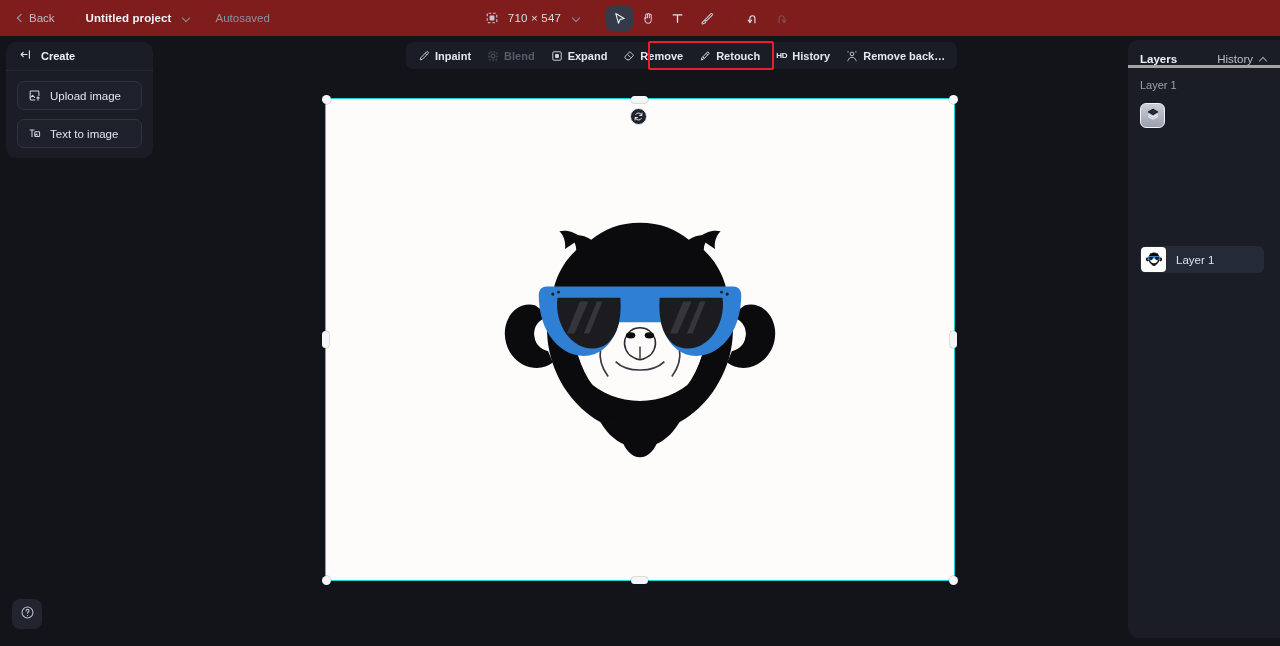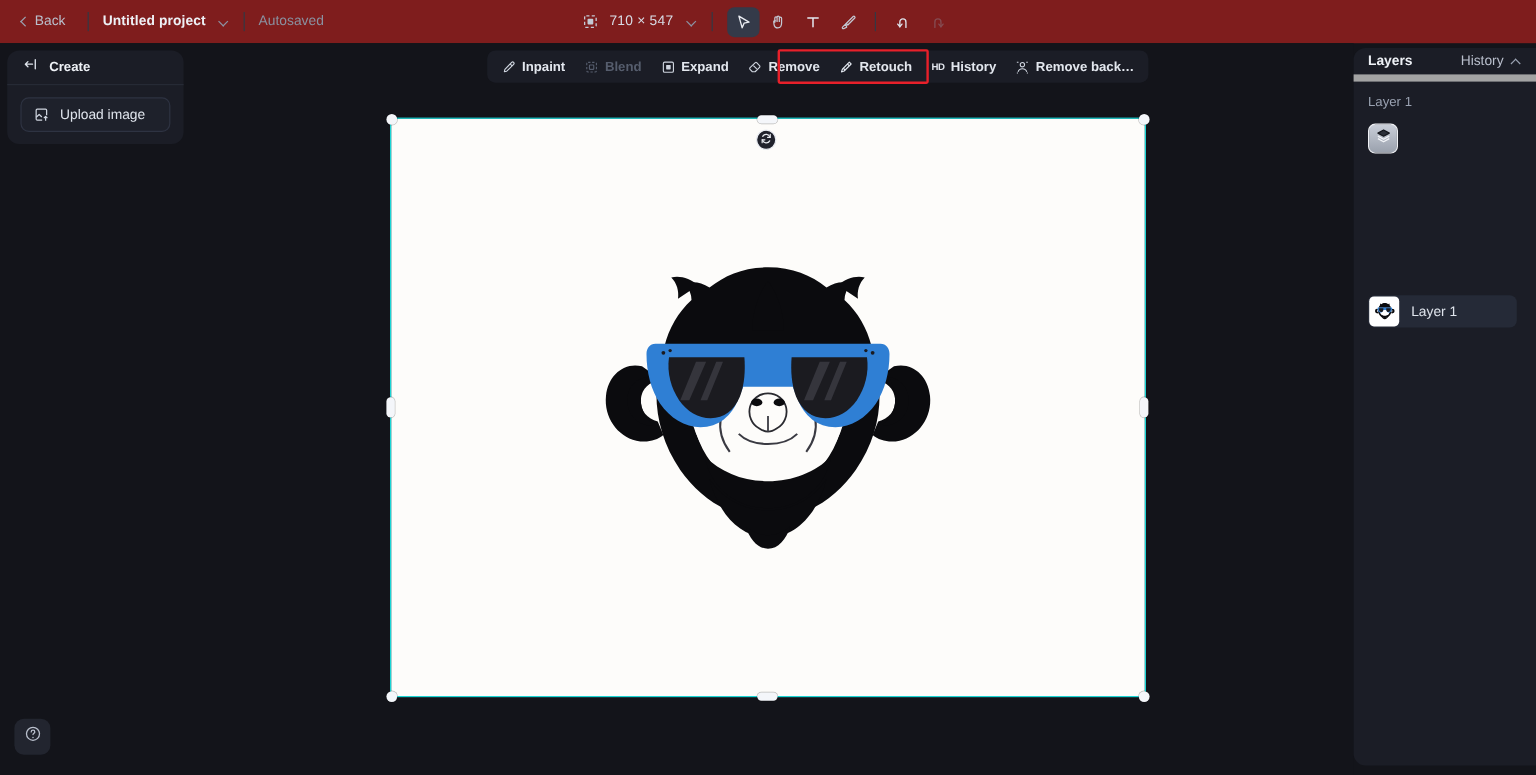--- a/index.html
+++ b/index.html
@@ -178,22 +178,22 @@
     z-index: 7;
   }
 
   
   .rightpanel {
     position: absolute; left: 1128px; top: 40px;
     width: 152px; height: 598px;
     background: #1b1d26; border-radius: 10px 0 0 10px;
   }
   .rp-head {
-    height: 28px; display: flex; align-items: center; justify-content: space-between;
-    padding: 0 12px; border-bottom: 6px solid #a3a3a3; gap: 27px;
+    height: 28px; display: flex; align-items: flex-end; justify-content: space-between;
+    padding: 0 12px; border-bottom: 3px solid #a3a3a3; gap: 27px;
   }
   .rp-title { color: #eef1f6; font-size: 11.5px; font-weight: bold; }
   .rp-history { display: flex; align-items: center; gap: 6px; cursor: pointer; }
   .rp-history-label { color: #b9bfcc; font-size: 11.5px; }
   .chev-up { width: 9px; height: 9px; position: relative; }
   .chev-up::before {
     content: ""; position: absolute; left: 1px; top: 3px;
     width: 5px; height: 5px;
     border-left: 1.3px solid #9aa2b1; border-top: 1.3px solid #9aa2b1;
     transform: rotate(45deg);
@@ -390,20 +390,30 @@
         <span>
           <svg viewBox="0 0 14 14" width="13" height="13" fill="none" stroke="#cfd5df" stroke-width="1.1" stroke-linejoin="round">
             <path d="M11.7 7.6V3.1a1 1 0 0 0-1-1H3.3a1 1 0 0 0-1 1v7.8a1 1 0 0 0 1 1h4.4"></path>
             <path d="M2.3 9.4 5 6.9l2.4 2.3"></path>
             <path d="M10.8 8.6v4M9.2 10.2l1.6-1.6 1.6 1.6"></path>
           </svg>
         </span>
         <span>Upload image</span>
       </div>
 
+      <div class="lp-item">
+        <span>
+          <svg viewBox="0 0 14 14" width="13" height="13" fill="none" stroke="#cfd5df" stroke-width="1.1" stroke-linejoin="round">
+            <path d="M1.8 3.3h5.1M4.3 3.3v7.6"></path>
+            <rect x="7.3" y="5.1" width="5.2" height="5.2" rx="1"></rect>
+            <path d="M7.6 9.1 9.1 7.6l1.3 1.3"></path>
+          </svg>
+        </span>
+        <span>Text to image</span>
+      </div>
 
     </div>
   </div>
 
   <div class="canvasarea">
 
     <div class="artboard">
       <div class="monkey-wrap">
         <svg viewBox="0 0 320 266">
 

